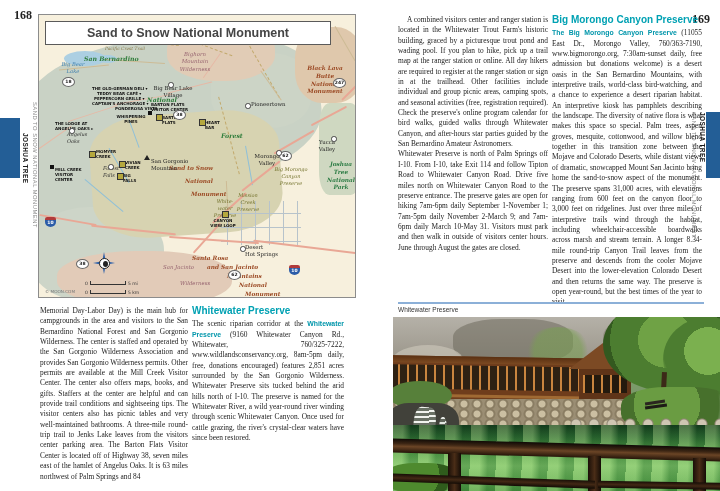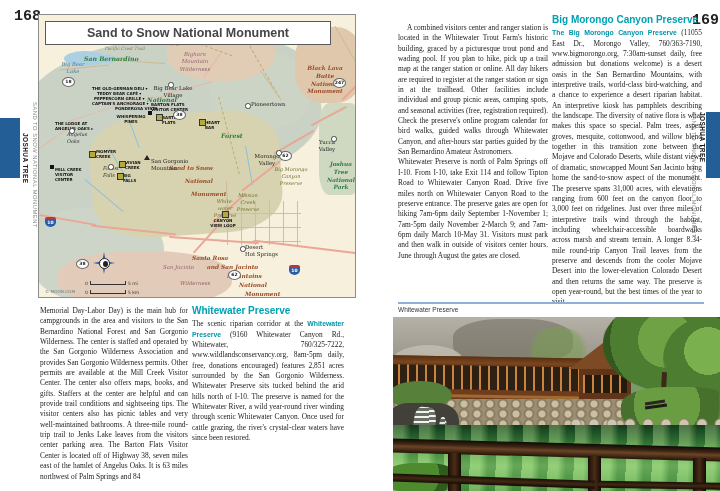--- a/index.html
+++ b/index.html
@@ -1,19 +1,19 @@
 <!DOCTYPE html>
 <html><head>
 <meta charset="utf-8">
 <style>
   html,body{margin:0;padding:0;}
   body{width:720px;height:491px;position:relative;background:#fff;overflow:hidden;
        font-family:"Liberation Serif",serif;}
-  .pagenum{position:absolute;font-family:Liberation Mono, monospace;font-weight:bold;
-           font-size:15px;color:#222;}
+  .pagenum{position:absolute;font-family:Liberation Serif, serif;font-weight:bold;
+           font-size:12px;color:#222;}
   
   .tab{position:absolute;background:#235e96;}
   .spine{position:absolute;transform-origin:0 0;transform:rotate(90deg);
          font-family:"Liberation Sans",sans-serif;white-space:nowrap;}
   .spine.b{font-weight:bold;font-size:6.5px;color:#1a1a1a;letter-spacing:.4px;}
   .spine.g{font-size:5.8px;color:#8a8a8a;letter-spacing:.5px;}
   
   .col{position:absolute;font-size:7.4px;line-height:10.35px;text-align:justify;color:#1c1c1c;}
   .seg-teal{color:#0096ab;font-family:"Liberation Sans",sans-serif;font-weight:bold;font-size:6.9px;}
   .h-sights{font-family:"Liberation Sans",sans-serif;font-weight:bold;font-size:11px;
@@ -275,21 +275,21 @@
   <div class="h-teal">Whitewater Preserve</div>
   <div><span>The scenic riparian corridor at the </span><span class="seg-teal">Whitewater Preserve</span><span> (9160 Whitewater Canyon Rd., Whitewater, 760/325-7222, www.wildlandsconservancy.org, 8am-5pm daily, free, donations encouraged) features 2,851 acres surrounded by the San Gorgonio Wilderness. Whitewater Preserve sits tucked behind the arid hills north of I-10. The preserve is named for the Whitewater River, a wild year-round river winding through scenic Whitewater Canyon. Once used for cattle grazing, the river's crystal-clear waters have since been restored.</span></div>
 </div>
 
 <div class="pagenum" style="left:692px;top:12px;">169</div>
 
 <div class="tab" style="left:706px;top:112px;width:14px;height:66px;"></div>
 <div class="spine b" style="left:706px;top:112px;">JOSHUA TREE</div>
 <div class="spine g" style="left:697px;top:112px;">SAND TO SNOW NATIONAL MONUMENT</div>
 
-<div class="col" style="left:398px;top:15px;width:150px;height:287px;overflow:hidden;margin-top:8px;">
+<div class="col" style="left:398px;top:15px;width:150px;height:287px;overflow:hidden;">
   <div class="indent">A combined visitors center and ranger station is located in the Whitewater Trout Farm's historic building, graced by a picturesque trout pond and wading pool. If you plan to hike, pick up a trail map at the ranger station or online. All day hikers are required to register at the ranger station or sign in at the trailhead. Other facilities include individual and group picnic areas, camping spots, and seasonal activities (free, registration required). Check the preserve's online program calendar for bird walks, guided walks through Whitewater Canyon, and after-hours star parties guided by the San Bernardino Amateur Astronomers.</div>
   <div>Whitewater Preserve is north of Palm Springs off I-10. From I-10, take Exit 114 and follow Tipton Road to Whitewater Canyon Road. Drive five miles north on Whitewater Canyon Road to the preserve entrance. The preserve gates are open for hiking 7am-6pm daily September 1-November 1; 7am-5pm daily November 2-March 9; and 7am-6pm daily March 10-May 31. Visitors must park and then walk in outside of visitors center hours. June through August the gates are closed.</div>
 </div>
 <div class="col" style="left:552px;top:15px;width:150px;height:287px;overflow:hidden;">
   <div class="h-teal">Big Morongo Canyon Preserve</div>
   <div><span class="seg-teal">The Big Morongo Canyon Preserve</span><span> (11055 East Dr., Morongo Valley, 760/363-7190, www.bigmorongo.org, 7:30am-sunset daily, free admission but donations welcome) is a desert oasis in the San Bernardino Mountains, with interpretive trails, world-class bird-watching, and a chance to experience a desert riparian habitat. An interpretive kiosk has pamphlets describing the landscape. The diversity of native flora is what makes this space so special. Palm trees, aspen groves, mesquite, cottonwood, and willow blend together in this transition zone between the Mojave and Colorado Deserts, while distant views of dramatic, snowcapped Mount San Jacinto bring home the sand-to-snow aspect of the monument. The preserve spans 31,000 acres, with elevations ranging from 600 feet on the canyon floor to 3,000 feet on ridgelines. Just over three miles of interpretive trails wind through the habitat, including wheelchair-accessible boardwalks across marsh and stream terrain. A longer 8.34-mile round-trip Canyon Trail leaves from the preserve and descends from the cooler Mojave Desert into the lower-elevation Colorado Desert and then returns the same way. The preserve is open year-round, but the best times of the year to visit</span></div>
 </div>
 
 <div class="rule"></div>
 <div class="caption">Whitewater Preserve</div>

